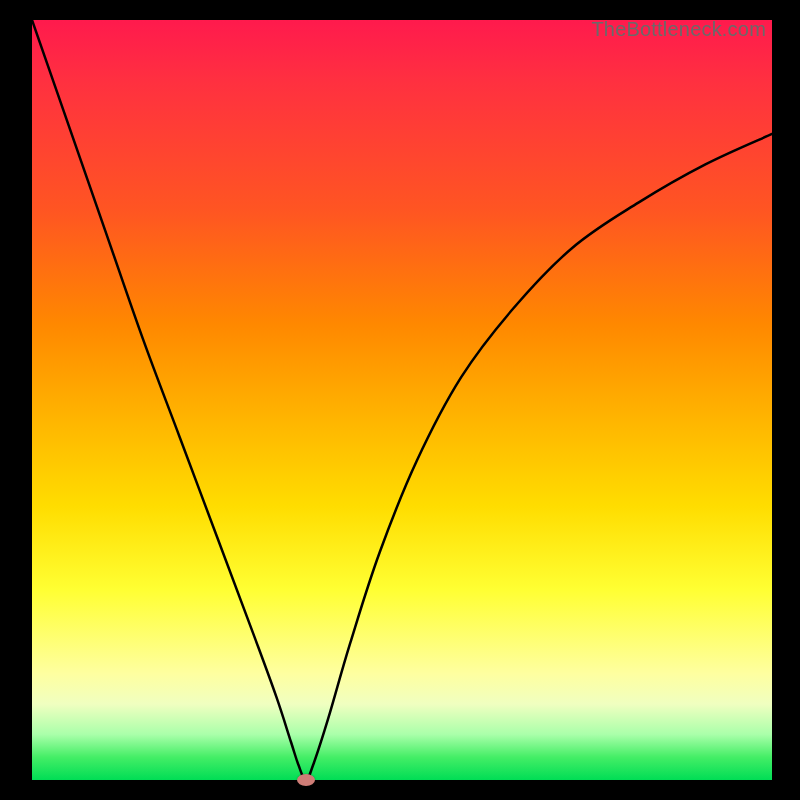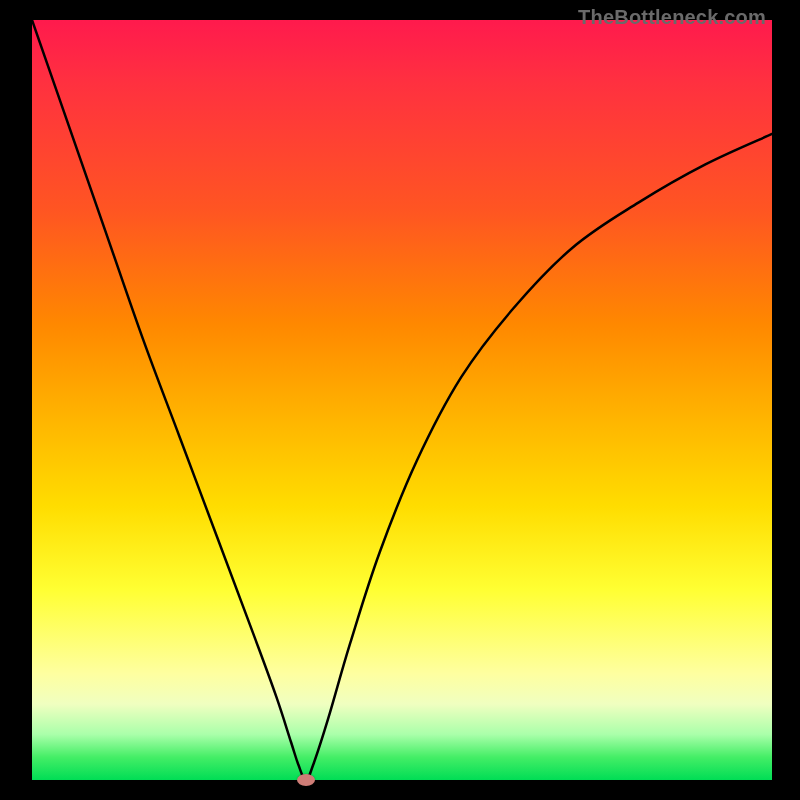--- a/index.html
+++ b/index.html
@@ -26,25 +26,25 @@
       #ffff33 75%,
       #feffa0 86%,
       #f0ffc0 90%,
       #aaffaa 94%,
       #44ee66 97%,
       #00dd55 100%
     );
   }
   .watermark {
     position: absolute;
-    top: 6px;
+    top: 18px;
     right: 34px;
     font-family: Arial, Helvetica, sans-serif;
     font-size: 20px;
-    font-weight: 700;
+    font-weight: 400;
     color: #6a6a6a;
     letter-spacing: 0.2px;
   }
   .curve-svg {
     position: absolute;
     left: 0; top: 0;
     width: 100%; height: 100%;
   }
   .optimum-dot {
     position: absolute;

